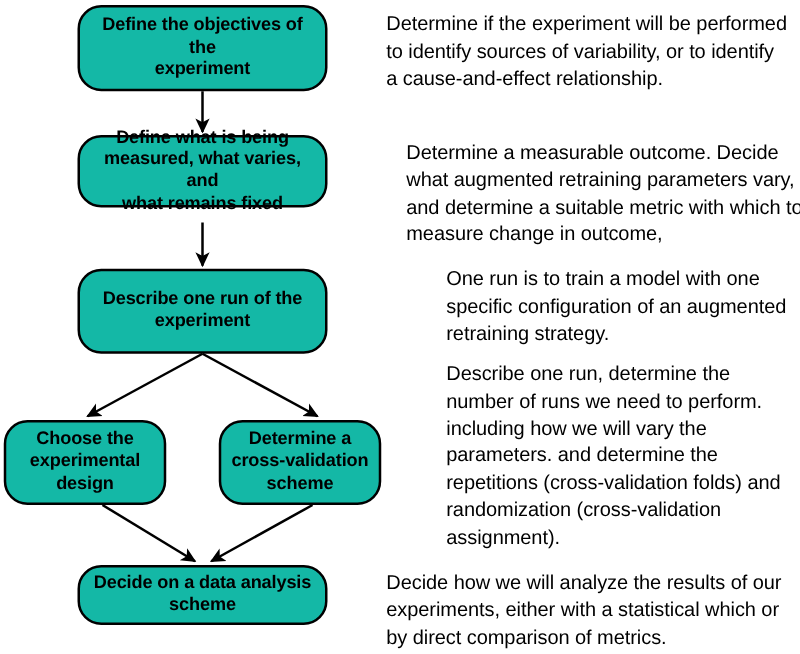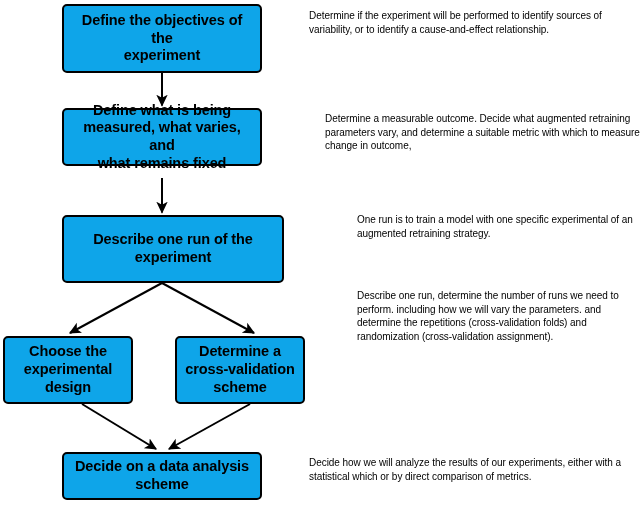--- a/index.html
+++ b/index.html
@@ -21,50 +21,50 @@
     left: 0;
     top: 0;
     width: 640px;
     height: 523px;
   }
 
   .node {
     position: absolute;
     box-sizing: border-box;
     border: 2px solid #000000;
-    border-radius: 5px;
-    background: #0ea5e9;
+    border-radius: 19px;
+    background: #14b8a6;
     display: flex;
     align-items: center;
     justify-content: center;
     text-align: center;
     font-weight: bold;
     font-size: 14.5px;
     line-height: 1.22;
     letter-spacing: -0.1px;
     padding: 2px 8px;
     z-index: 2;
   }
 
   .node-text {
     display: block;
     white-space: pre-line;
   }
 
   
   #node-objectives  { left: 62px;  top: 4px;   width: 200px; height: 69px; }
   #node-measured    { left: 62px;  top: 108px; width: 200px; height: 58px; }
-  #node-describe    { left: 62px;  top: 215px; width: 222px; height: 68px; }
+  #node-describe    { left: 62px;  top: 215px; width: 200px; height: 68px; }
   #node-design      { left: 3px;   top: 336px; width: 130px; height: 68px; justify-content: center; }
   #node-crossval    { left: 175px; top: 336px; width: 130px; height: 68px; }
   #node-analysis    { left: 62px;  top: 452px; width: 200px; height: 48px; }
 
   .note {
     position: absolute;
-    font-size: 10px;
+    font-size: 16px;
     line-height: 1.36;
     font-weight: normal;
     letter-spacing: -0.05px;
     white-space: pre-line;
     z-index: 2;
   }
 
   #note-objectives { left: 309px; top: 9px;   width: 322px; }
   #note-measured   { left: 325px; top: 112px; width: 322px; }
   #note-onerun     { left: 357px; top: 213px; width: 280px; }
@@ -122,15 +122,15 @@
 scheme</span>
 </div>
 
 <div class="node" id="node-analysis">
   <span class="node-text">Decide on a data analysis
 scheme</span>
 </div>
 
 <div class="note" id="note-objectives">Determine if the experiment will be performed to identify sources of variability, or to identify a cause-and-effect relationship.</div>
 <div class="note" id="note-measured">Determine a measurable outcome. Decide what augmented retraining parameters vary, and determine a suitable metric with which to measure change in outcome,</div>
-<div class="note" id="note-onerun">One run is to train a model with one specific experimental of an augmented retraining strategy.</div>
+<div class="note" id="note-onerun">One run is to train a model with one specific configuration of an augmented retraining strategy.</div>
 <div class="note" id="note-describe">Describe one run, determine the number of runs we need to perform. including how we will vary the parameters. and determine the repetitions (cross-validation folds) and randomization (cross-validation assignment).</div>
 <div class="note" id="note-analysis">Decide how we will analyze the results of our experiments, either with a statistical which or by direct comparison of metrics.</div>
 
 </body></html>

